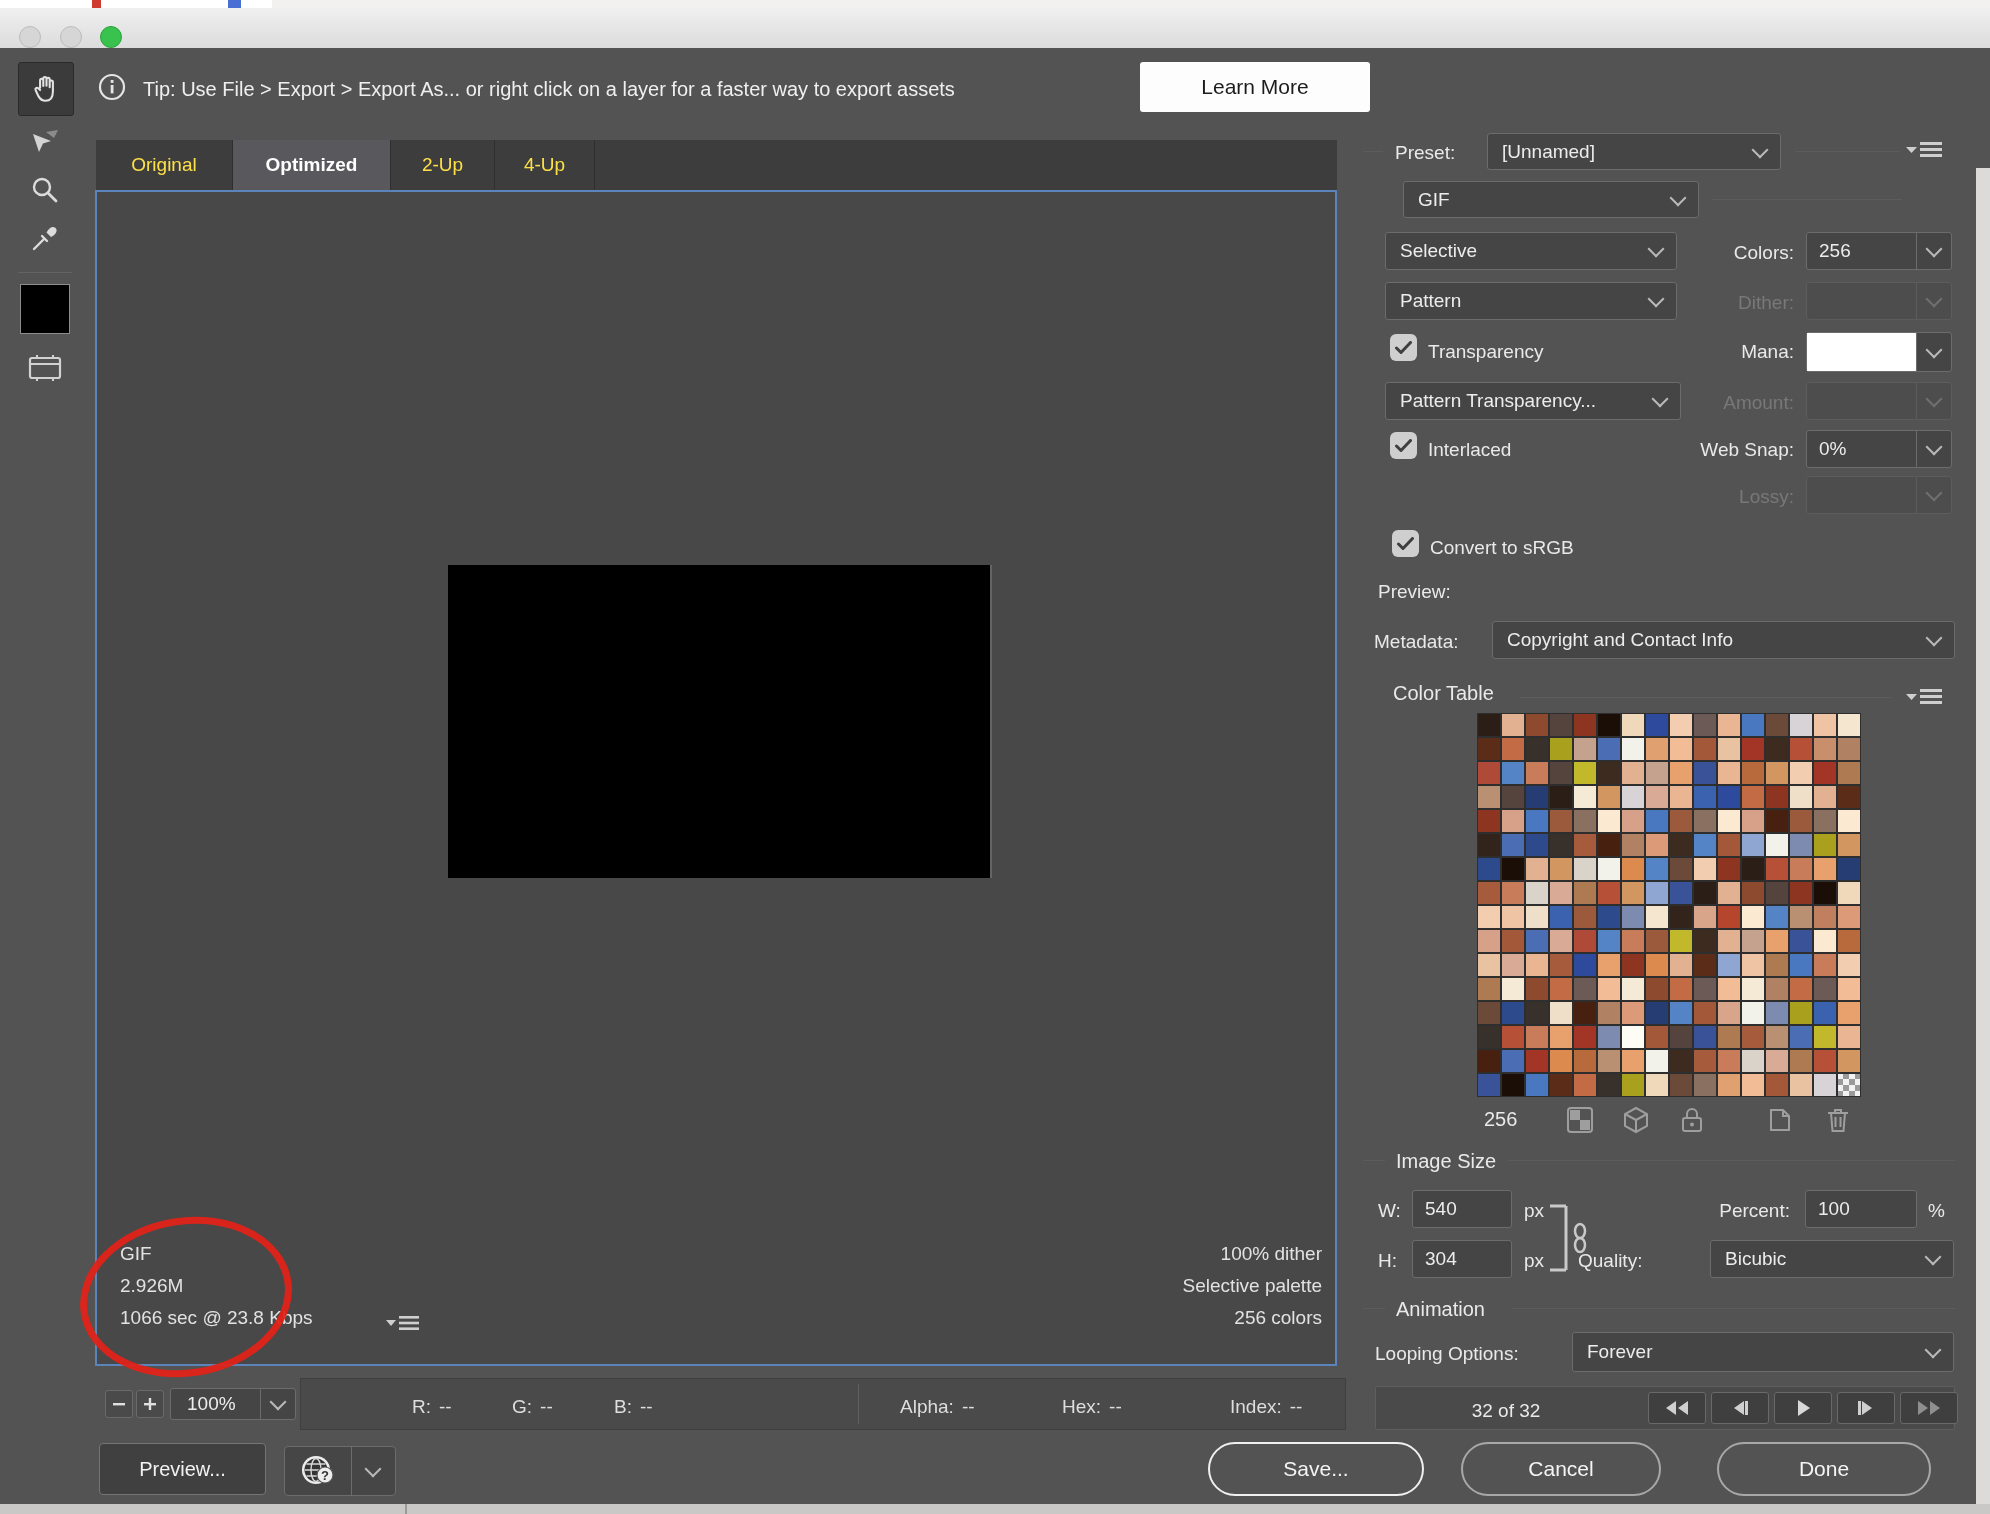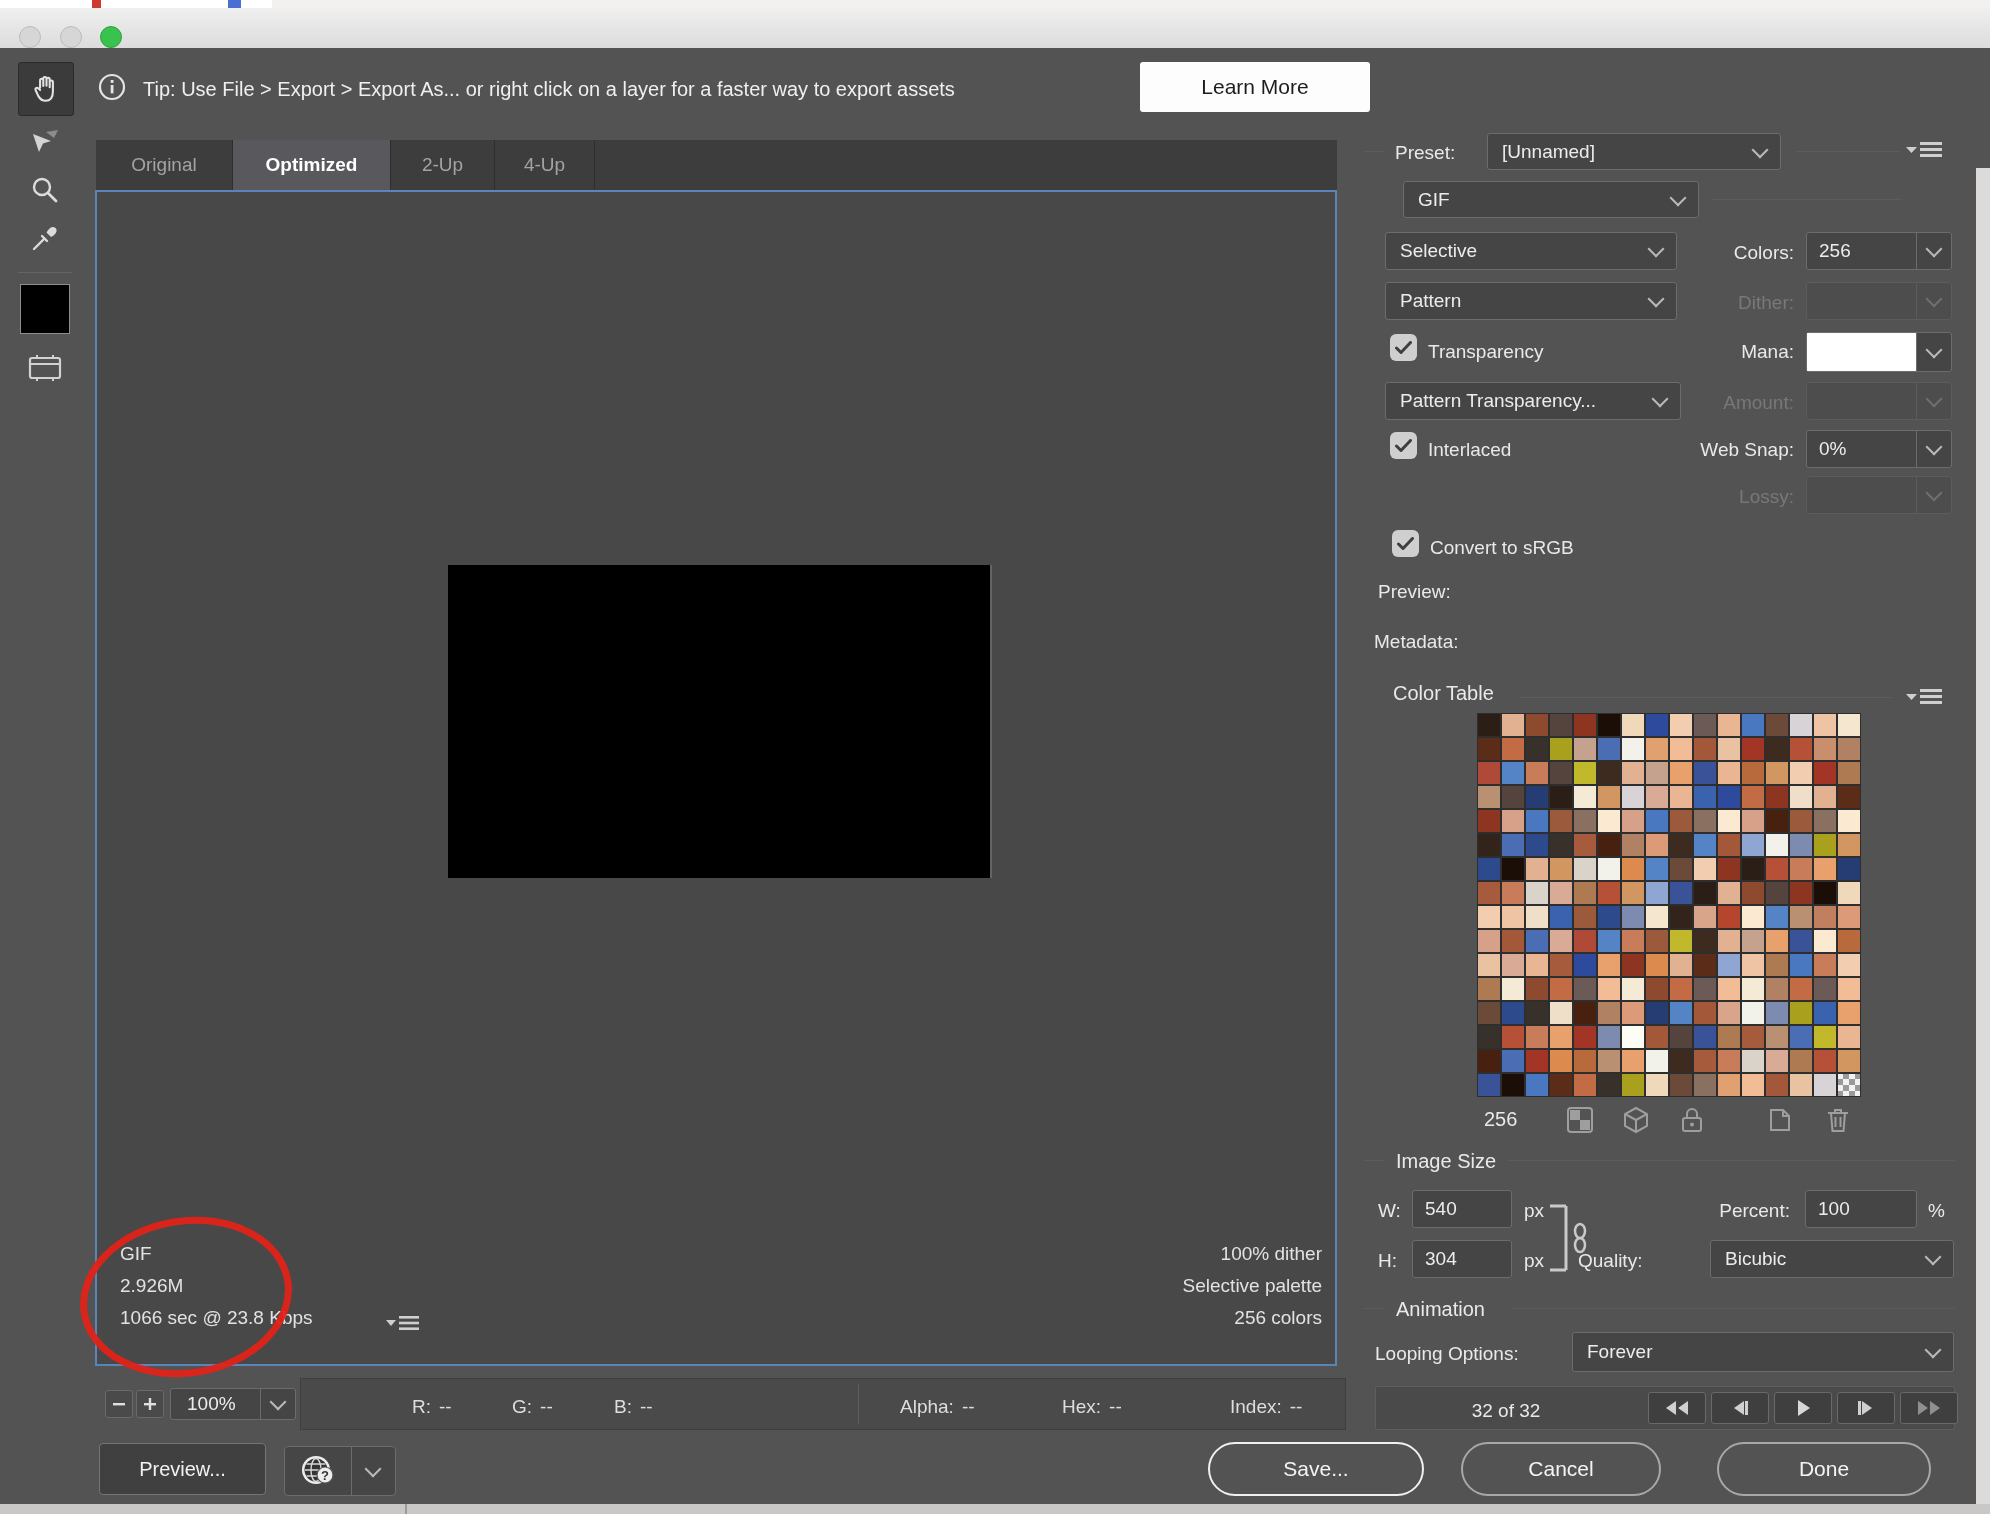--- a/index.html
+++ b/index.html
@@ -42,21 +42,21 @@
 
   
   .cb{position:absolute;width:27px;height:27px;background:#cfcfcf;border-radius:6px;
       display:flex;align-items:center;justify-content:center;}
   .cb svg{visibility:hidden;}
   .cb.on svg{visibility:visible;}
 
   
   #tabstrip{position:absolute;left:96px;top:140px;width:1241px;height:50px;background:#3d3d3d;display:flex;}
   .tab{height:100%;display:flex;align-items:center;justify-content:center;
-       color:#a3a3a3;font-size:19px;border-right:1px solid #2e2e2e;box-sizing:border-box;}
+       color:#fde047;font-size:19px;border-right:1px solid #2e2e2e;box-sizing:border-box;}
   .tab.active{background:#59595d;color:#ffffff;font-weight:bold;}
 
   
   #preview-pane{position:absolute;left:95px;top:190px;width:1242px;height:1176px;
                 background:#484848;border:2px solid #5b84ba;box-sizing:border-box;}
   #preview-image{position:absolute;left:448px;top:565px;width:544px;height:313px;background:#000;
                  border-right:2px solid #646464;box-sizing:border-box;}
   .info-line{position:absolute;color:#e2e2e2;font-size:19px;white-space:nowrap;}
   .info-right{width:282px;text-align:right;}
 
@@ -354,20 +354,24 @@
   <div class="cb on" style="left:1392px;top:530px;">
     <svg width="17" height="14" viewBox="0 0 17 14">
         <path d="M1.5 7 L6 11.5 L15.5 1.5" fill="none" stroke="#3f3f3f" stroke-width="3" stroke-linecap="round" stroke-linejoin="round"></path>
       </svg>
   </div>
   <div class="lbl" style="left:1430px;top:537px;">Convert to sRGB</div>
 
   <div class="lbl" style="left:1378px;top:581px;">Preview:</div>
 
   <div class="lbl" style="left:1374px;top:631px;">Metadata:</div>
+  <div class="dd" style="left:1492px;top:621px;width:463px;height:38px;">
+    <span>Copyright and Contact Info</span>
+      <span class="chev"></span>
+  </div>
 
   <div class="lbl" style="left:1393px;top:682px;font-size:20px;">Color Table</div>
   <div class="sep" style="left:1520px;top:697px;width:372px;background:#5c5c5c;"></div>
   <div class="abs" style="left:1906px;top:688px;">
     <svg width="38" height="20" viewBox="0 0 38 20">
         <polygon points="0,6 11,6 5.5,12" fill="#cfcfcf"></polygon>
         <rect x="14" y="1" width="22" height="3" fill="#cfcfcf"></rect>
         <rect x="14" y="7" width="22" height="3" fill="#cfcfcf"></rect>
         <rect x="14" y="13" width="22" height="3" fill="#cfcfcf"></rect>
       </svg>

